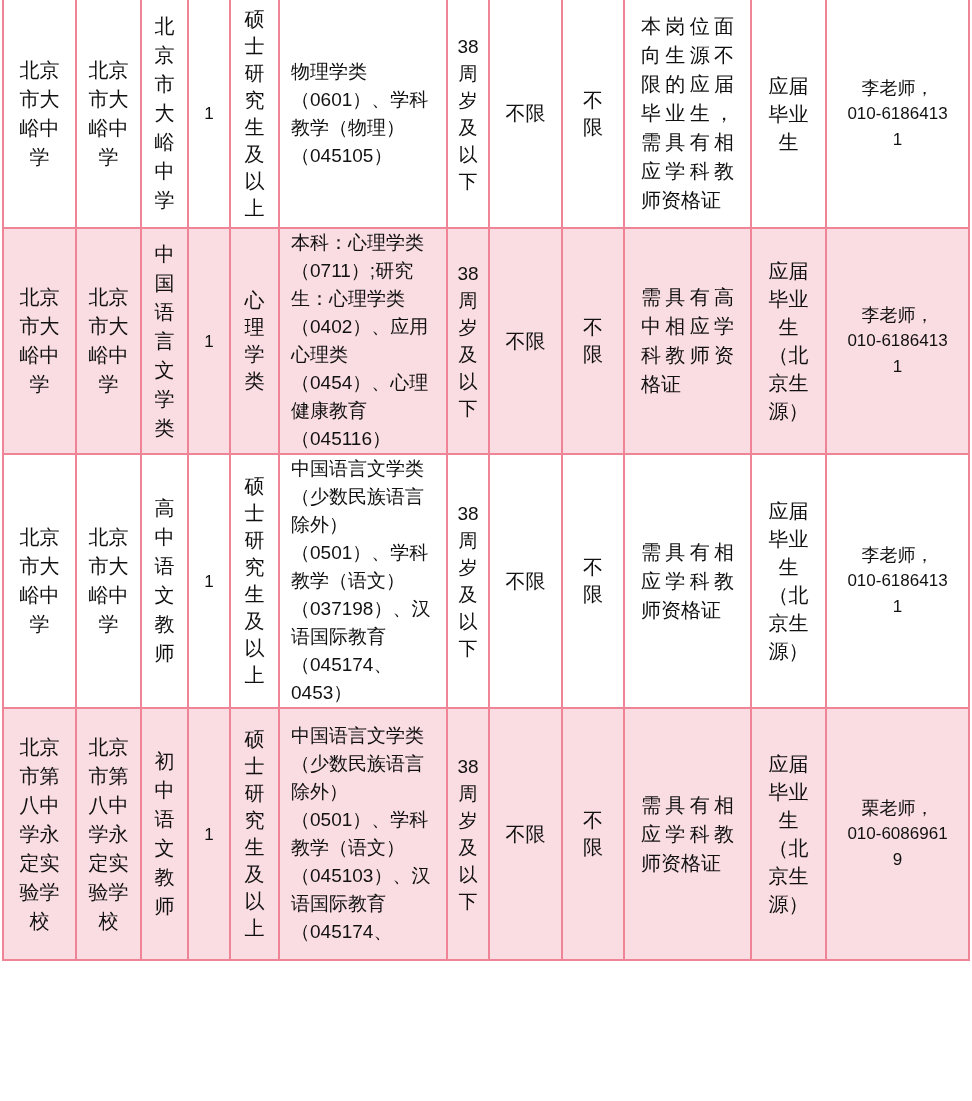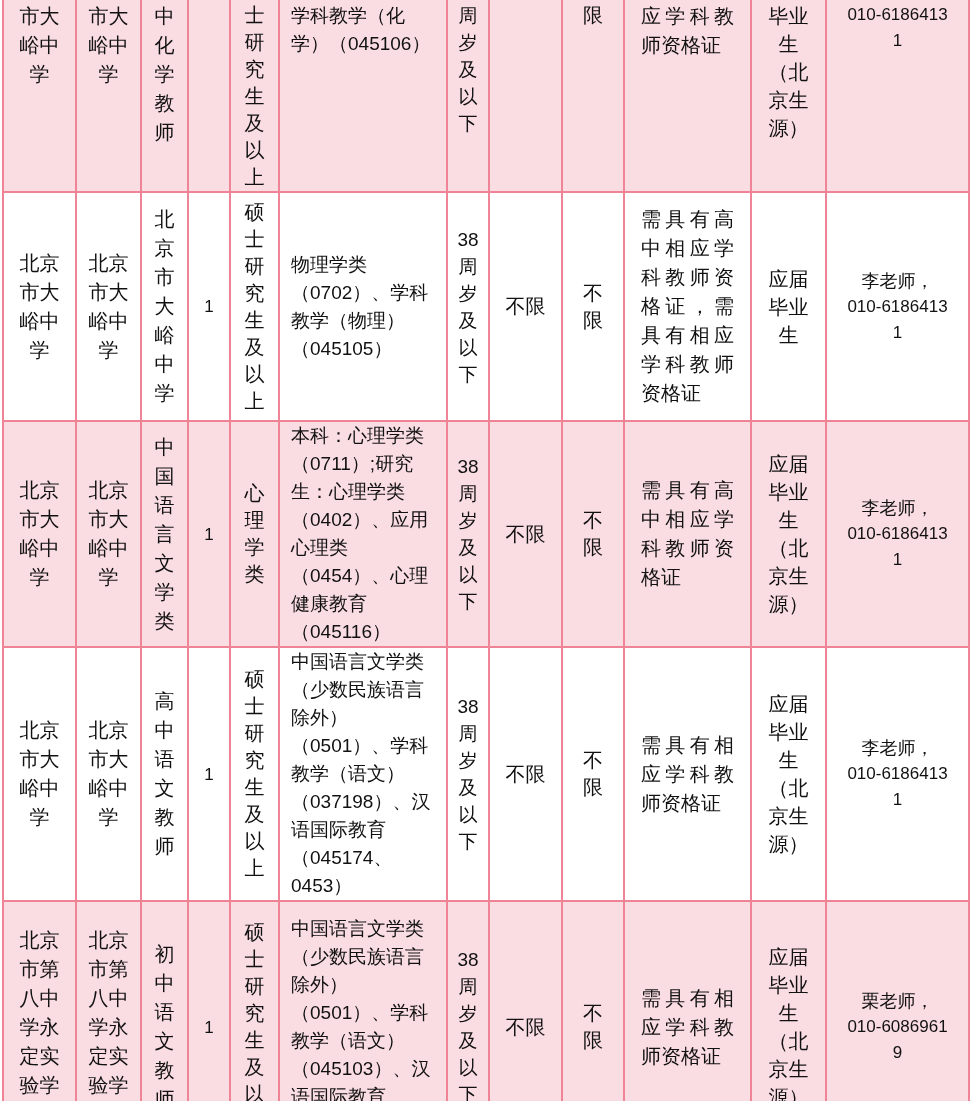--- a/index.html
+++ b/index.html
@@ -79,48 +79,31 @@
         <col style="width:49px">
         <col style="width:168px">
       <col style="width:42px">
         <col style="width:73px">
         <col style="width:62px">
       <col style="width:127px">
         <col style="width:75px">
         <col style="width:143px">
     </colgroup>
     <tbody>
-        <tr class="r0 pink">
-    <td class="c-school">市大峪中学</td>
-    <td class="c-school2">市大峪中学</td>
-    <td class="c-pos">中化学教师</td>
-    <td class="c-count"></td>
-    <td class="c-edu">士研究生及以上</td>
-    <td class="c-major">学科教学（化学）（045106）</td>
-    <td class="c-age">周岁及以下</td>
-    <td class="c-gender"></td>
-    <td class="c-hukou">限</td>
-    <td class="c-other">应学科教师资格证</td>
-    <td class="c-source">毕业生（北京生源）</td>
-    <td class="c-contact">
-
-      <div class="contact-phone">010-61864131</div>
-    </td>
-  </tr>
         <tr class="r1 white">
     <td class="c-school">北京市大峪中学</td>
     <td class="c-school2">北京市大峪中学</td>
     <td class="c-pos">北京市大峪中学</td>
     <td class="c-count">1</td>
     <td class="c-edu">硕士研究生及以上</td>
-    <td class="c-major">物理学类（0702）、学科教学（物理）（045105）</td>
+    <td class="c-major">物理学类（0601）、学科教学（物理）（045105）</td>
     <td class="c-age">38周岁及以下</td>
     <td class="c-gender">不限</td>
     <td class="c-hukou">不限</td>
-    <td class="c-other">需具有高中相应学科教师资格证，需具有相应学科教师资格证</td>
+    <td class="c-other">本岗位面向生源不限的应届毕业生，需具有相应学科教师资格证</td>
     <td class="c-source">应届毕业生</td>
     <td class="c-contact">
       <div class="contact-name">李老师，</div>
       <div class="contact-phone">010-61864131</div>
     </td>
   </tr>
         <tr class="r2 pink">
     <td class="c-school">北京市大峪中学</td>
     <td class="c-school2">北京市大峪中学</td>
     <td class="c-pos">中国语言文学类</td>

